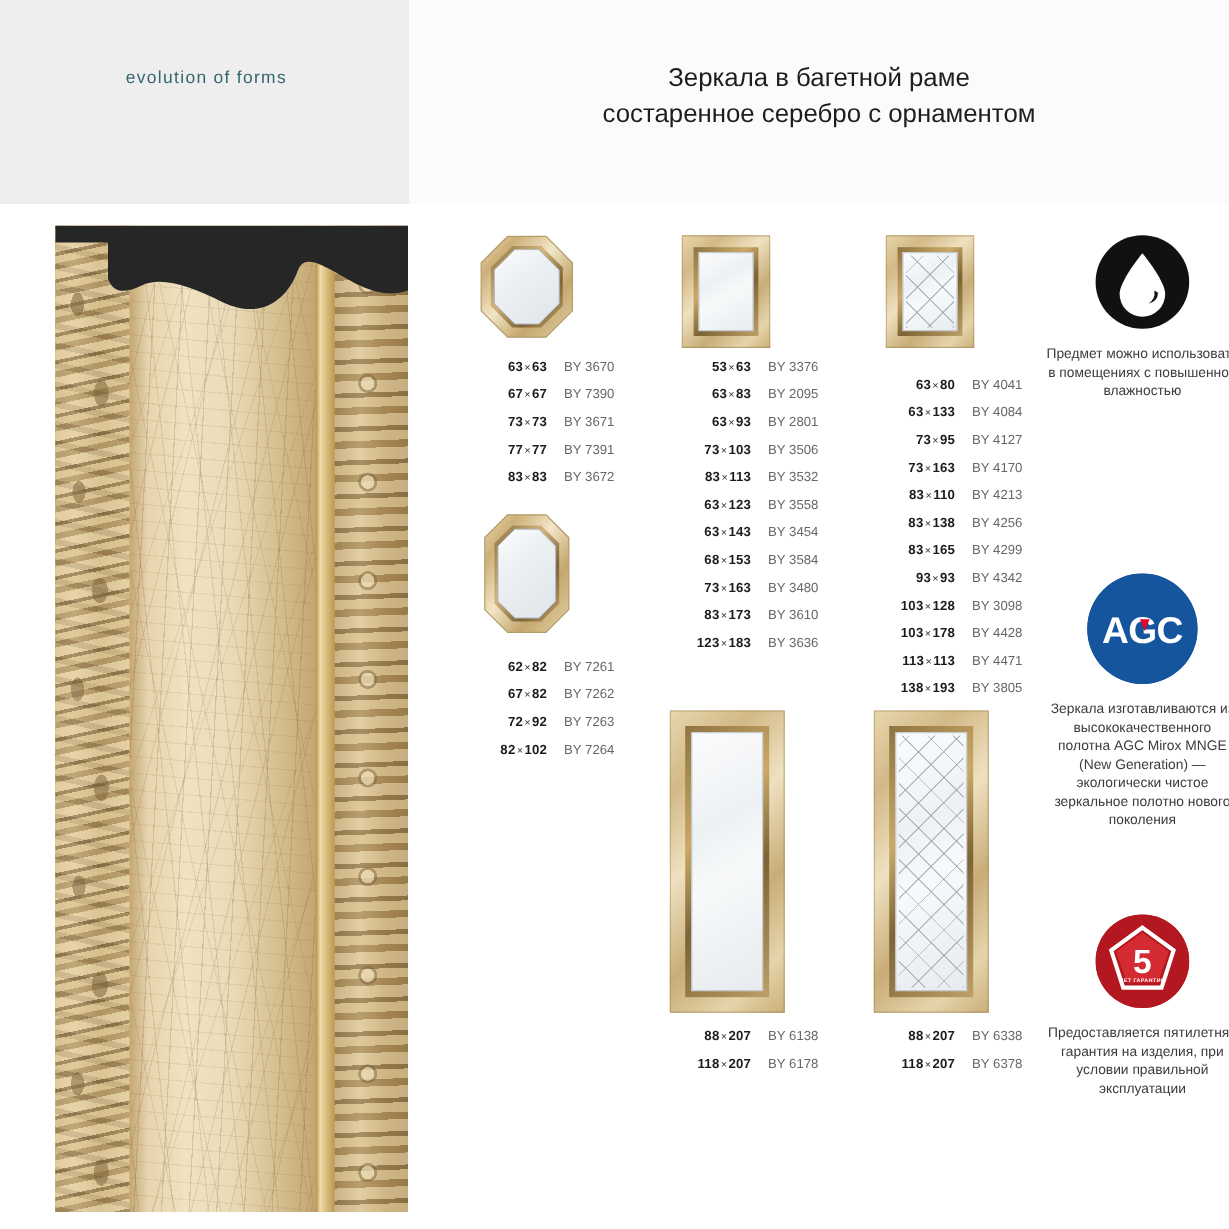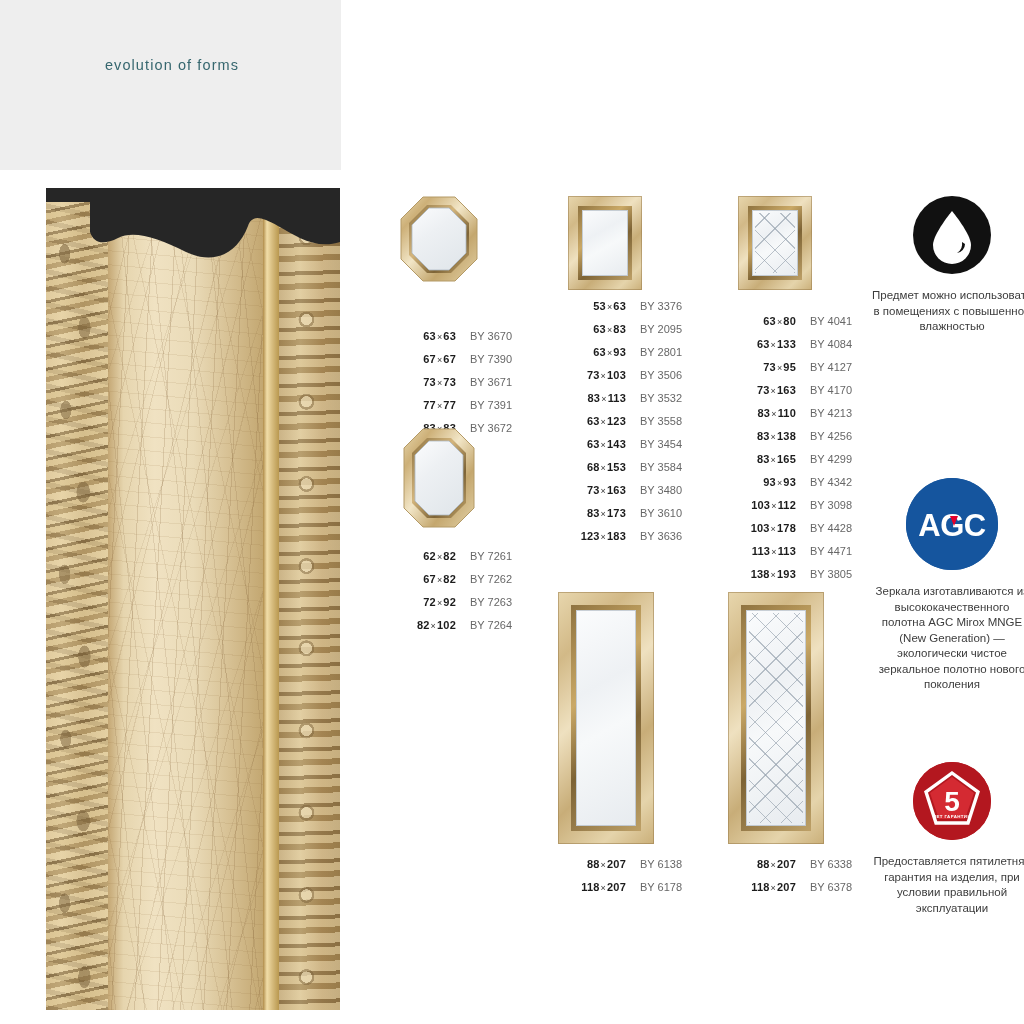--- a/index.html
+++ b/index.html
@@ -174,20 +174,26 @@
     position:relative;margin:0 auto;
   }
 </style>
 </head>
 <body>
 
 <div id="header">
   <div id="header-logo-panel">
     <div id="logo-wrap">
       <div id="logo-tagline">evolution of forms</div>
+    </div>
+  </div>
+  <div id="header-title-panel">
+    <div id="header-title">
+      <div>Зеркала в багетной раме</div>
+      <div>состаренное серебро с орнаментом</div>
     </div>
   </div>
 </div>
 
 <div id="frame-photo">
   <div class="frame-strip band-orn-left"></div>
   <div class="frame-strip band-main"></div>
   <div class="frame-strip band-gold-line"></div>
   <div class="frame-strip band-orn-right"></div>
   <svg id="frame-silhouette" viewBox="0 0 294 120" preserveAspectRatio="none">
@@ -216,21 +222,21 @@
           <stop offset="0%" stop-color="#fbfcfd"></stop>
             <stop offset="45%" stop-color="#edf0f3"></stop>
           <stop offset="100%" stop-color="#e3e8ec"></stop>
         </linearGradient>
       </defs>
       <polygon points="23,1 55,1 77,23 77,63 55,85 23,85 1,63 1,23" fill="url(#goldA)" stroke="#b49a66" stroke-width="1"></polygon>
       <polygon points="27,9 51,9 69,27 69,59 51,77 27,77 9,59 9,27" fill="url(#bevA)"></polygon>
       <polygon points="29,12 49,12 66,29 66,57 49,74 29,74 12,57 12,29" fill="url(#glassA)" stroke="#adb9c4" stroke-width="0.8"></polygon>
     </svg>
   </div>
-  <div class="size-list" style="margin-top:48px;">
+  <div class="size-list" style="margin-top:18px;">
     <div class="size-row">
         <span class="size-dim"><span>63</span><span class="x">×</span><span>63</span></span>
         <span class="size-code">BY 3670</span>
       </div>
     <div class="size-row">
         <span class="size-dim"><span>67</span><span class="x">×</span><span>67</span></span>
         <span class="size-code">BY 7390</span>
       </div>
     <div class="size-row">
         <span class="size-dim"><span>73</span><span class="x">×</span><span>73</span></span>
@@ -364,21 +370,21 @@
       </div>
     <div class="size-row">
         <span class="size-dim"><span>83</span><span class="x">×</span><span>165</span></span>
         <span class="size-code">BY 4299</span>
       </div>
     <div class="size-row">
         <span class="size-dim"><span>93</span><span class="x">×</span><span>93</span></span>
         <span class="size-code">BY 4342</span>
       </div>
     <div class="size-row">
-        <span class="size-dim"><span>103</span><span class="x">×</span><span>112</span></span>
+        <span class="size-dim"><span>103</span><span class="x">×</span><span>128</span></span>
         <span class="size-code">BY 3098</span>
       </div>
     <div class="size-row">
         <span class="size-dim"><span>103</span><span class="x">×</span><span>178</span></span>
         <span class="size-code">BY 4428</span>
       </div>
     <div class="size-row">
         <span class="size-dim"><span>113</span><span class="x">×</span><span>113</span></span>
         <span class="size-code">BY 4471</span>
       </div>

